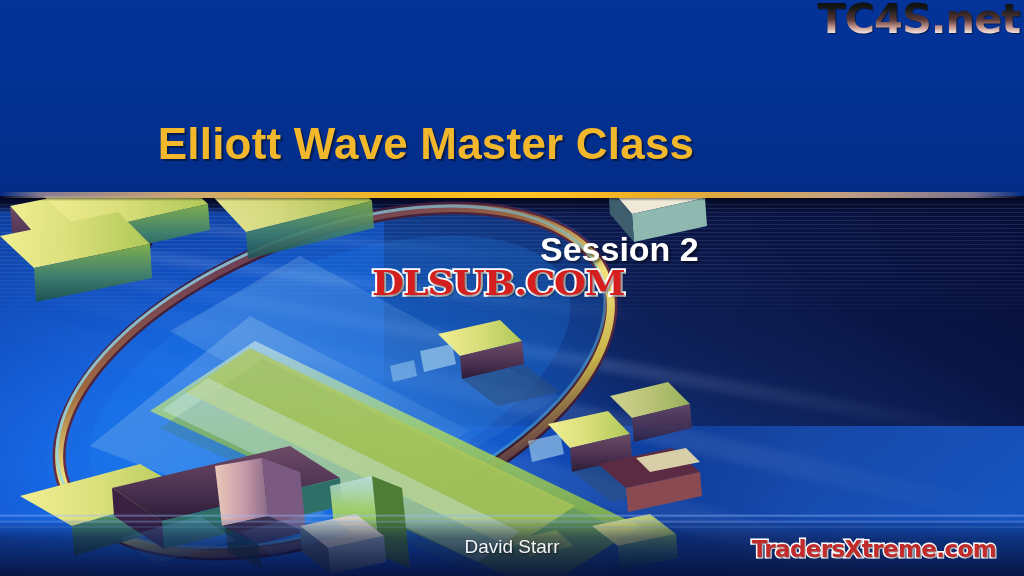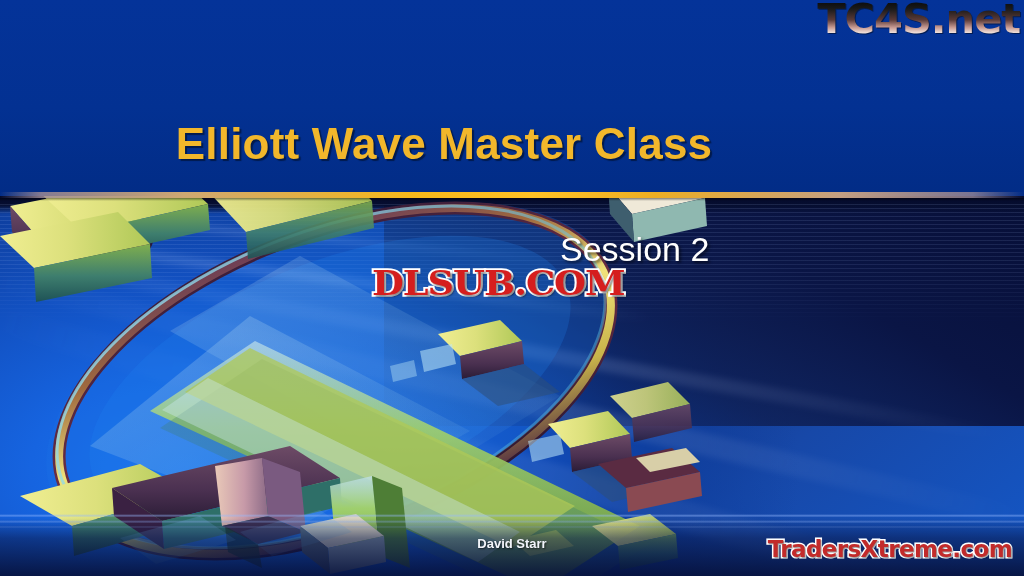--- a/index.html
+++ b/index.html
@@ -33,21 +33,21 @@
     -webkit-background-clip:text; background-clip:text;
     color:transparent;
     -webkit-text-stroke:0px;
     filter:drop-shadow(1px 1px 0 rgba(0,0,0,.45));
     white-space:nowrap;
     line-height:1.05;
   }
 
   
   #title {
-    position:absolute; left:18px; top:119px; width:852px;
+    position:absolute; left:0; top:119px; width:852px;
     text-align:center;
     color:#F2B72B;
     font-size:44px;
     font-weight:bold;
     letter-spacing:0.2px;
     text-shadow:2px 2px 1px rgba(0,0,0,.45);
     white-space:nowrap;
   }
 
   
@@ -135,23 +135,23 @@
     position:absolute; left:0; top:322px; width:1024px; height:58px;
     background:linear-gradient(180deg, rgba(8,22,72,0) 0%, rgba(8,22,72,.55) 35%, rgba(6,16,58,.92) 100%);
     pointer-events:none;
   }
 
   
   #ring-art { position:absolute; left:0; top:0; width:1024px; height:380px; }
 
   
   #session {
-    position:absolute; left:560px; top:230px; width:300px;
+    position:absolute; left:540px; top:230px; width:300px;
     color:#ffffff;
-    font-size:34px; font-weight:normal;
+    font-size:34px; font-weight:bold;
     text-shadow:2px 2px 3px rgba(0,0,0,.55);
     white-space:nowrap;
     z-index:8;
   }
 
   #dlsub {
     position:absolute; left:372px; top:264px;
     font-family:"DejaVu Serif", serif;
     font-weight:bold; font-size:36px;
     letter-spacing:-1px;
@@ -162,28 +162,27 @@
     paint-order:stroke fill;
     text-shadow:2px 2px 2px rgba(0,0,0,.45);
     white-space:nowrap;
     z-index:9;
   }
 
   #presenter {
     position:absolute; left:0; top:536px; width:1024px;
     text-align:center;
     color:#F2F4FA;
-    font-size:13px;
+    font-size:19px;
     text-shadow:1px 1px 2px rgba(0,0,0,.6);
     z-index:9;
-    font-weight:bold;
   }
 
   #txm {
-    position:absolute; right:12px; top:536px;
+    position:absolute; right:28px; top:536px;
     font-family:"DejaVu Sans", sans-serif;
     font-weight:bold; font-size:23px;
     letter-spacing:-.6px;
     transform:scaleX(1.0);
     transform-origin:right top;
     color:#C22B2B;
     -webkit-text-stroke:3px #ffffff;
     paint-order:stroke fill;
     text-shadow:1px 1px 1px rgba(0,0,0,.4);
     white-space:nowrap;

